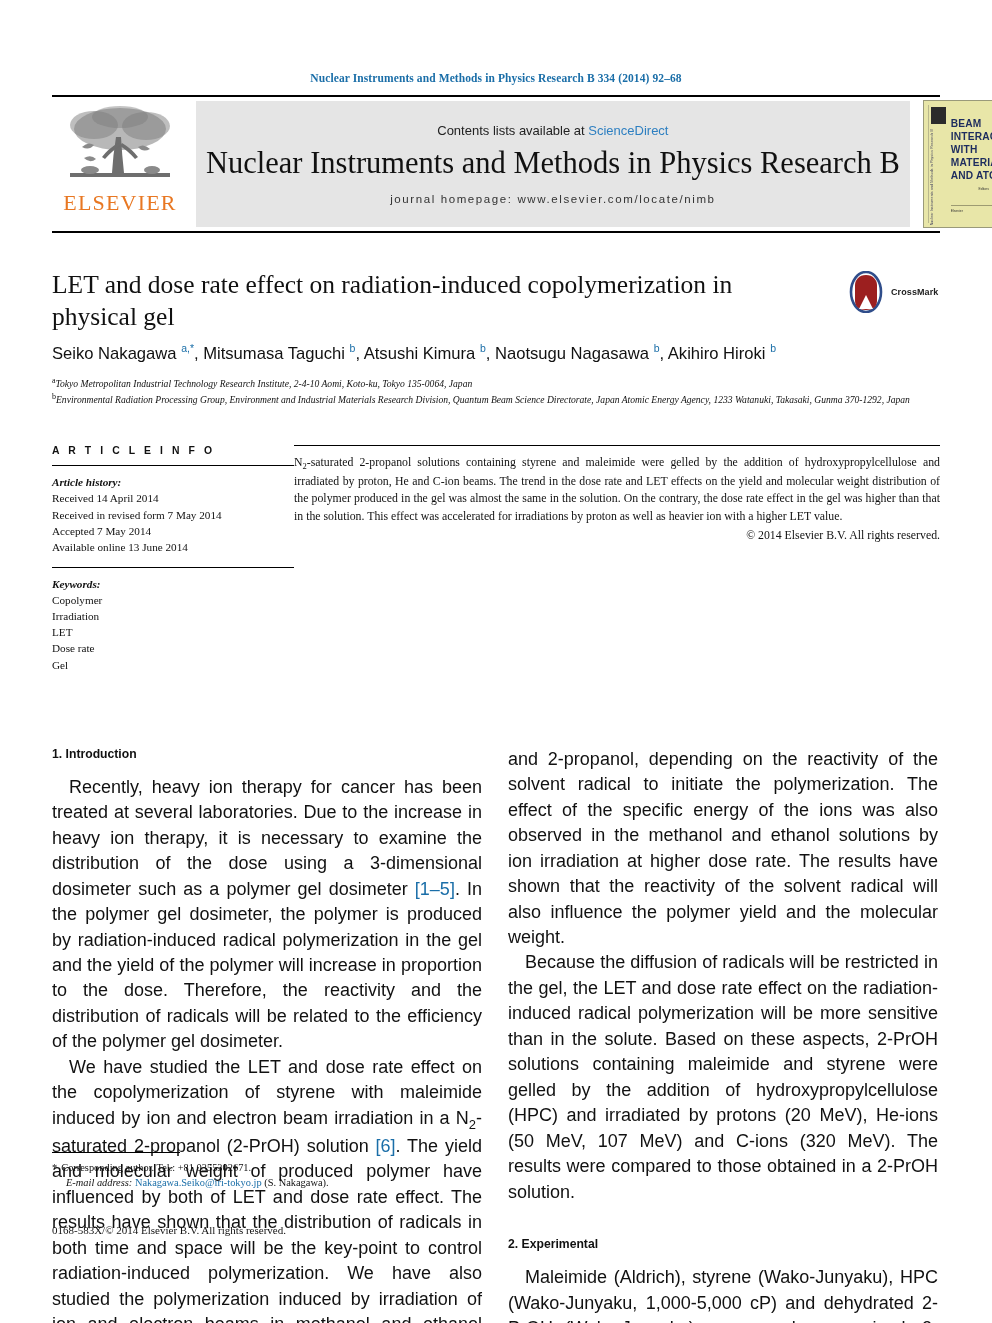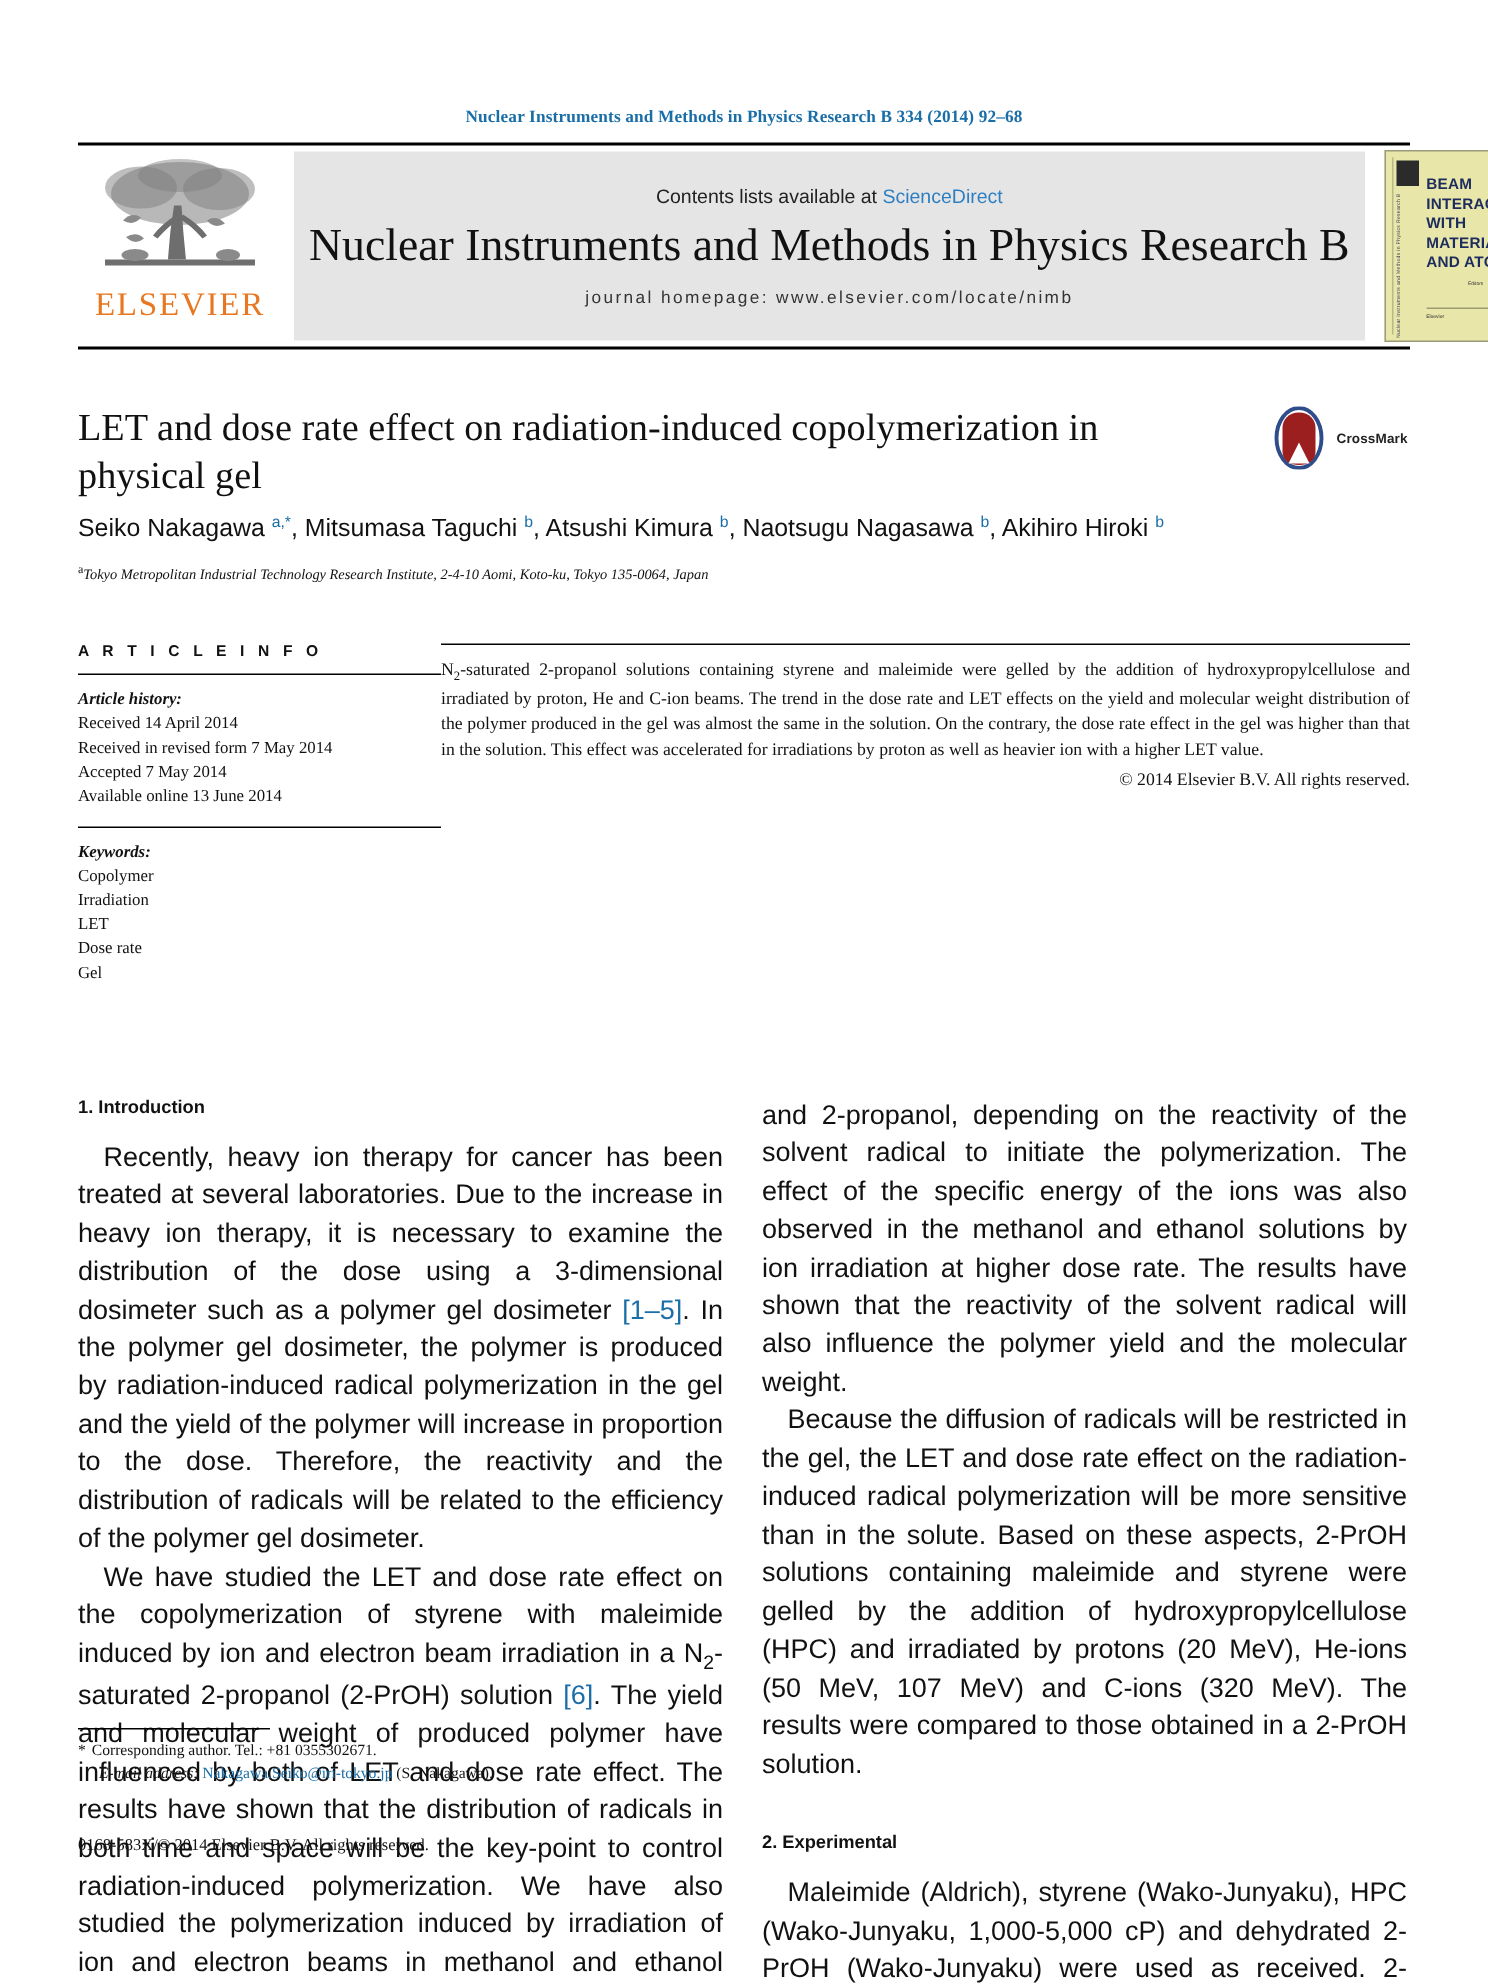--- a/index.html
+++ b/index.html
@@ -343,20 +343,21 @@
         <path d="M20 4 C27 4 31 9 31 14 L31 30 C31 36 26 39 20 39 C14 39 9 36 9 30 L9 14 C9 9 13 4 20 4 Z" fill="#9c1f1f"></path>
         <path d="M20 24 L27 38 L13 38 Z" fill="#ffffff"></path>
       </svg>
       <span class="cm-text">CrossMark</span>
     </div>
 
     <div class="authors">Seiko Nakagawa <sup>a,*</sup>, Mitsumasa Taguchi <sup>b</sup>, Atsushi Kimura <sup>b</sup>, Naotsugu Nagasawa <sup>b</sup>, Akihiro Hiroki <sup>b</sup></div>
 
     <div class="affil">
       <div><span class="mark">a</span><span>Tokyo Metropolitan Industrial Technology Research Institute, 2-4-10 Aomi, Koto-ku, Tokyo 135-0064, Japan</span></div>
+      <div><span class="mark">b</span><span>Environmental Radiation Processing Group, Environment and Industrial Materials Research Division, Quantum Beam Science Directorate, Japan Atomic Energy Agency, 1233 Watanuki, Takasaki, Gunma 370-1292, Japan</span></div>
     </div>
   </div>
 
   <div class="infoabs">
 
     <div class="col-info">
       <div class="sec-head">A R T I C L E   I N F O</div>
       <div class="hr-thin"></div>
       <div class="info-body">
         <span class="lbl">Article history:</span>

